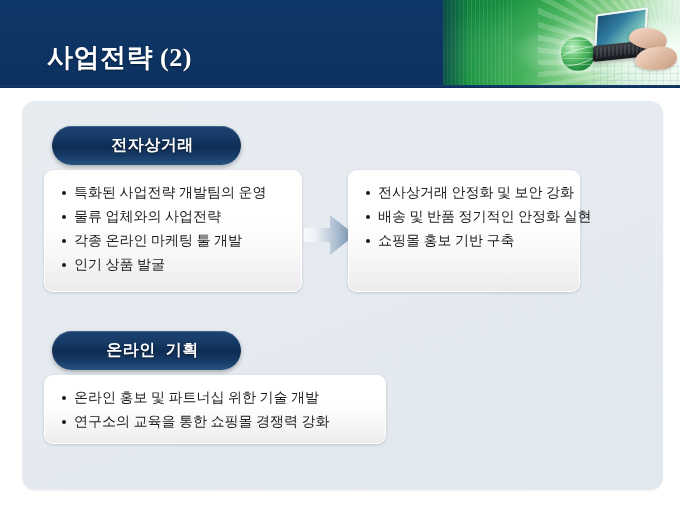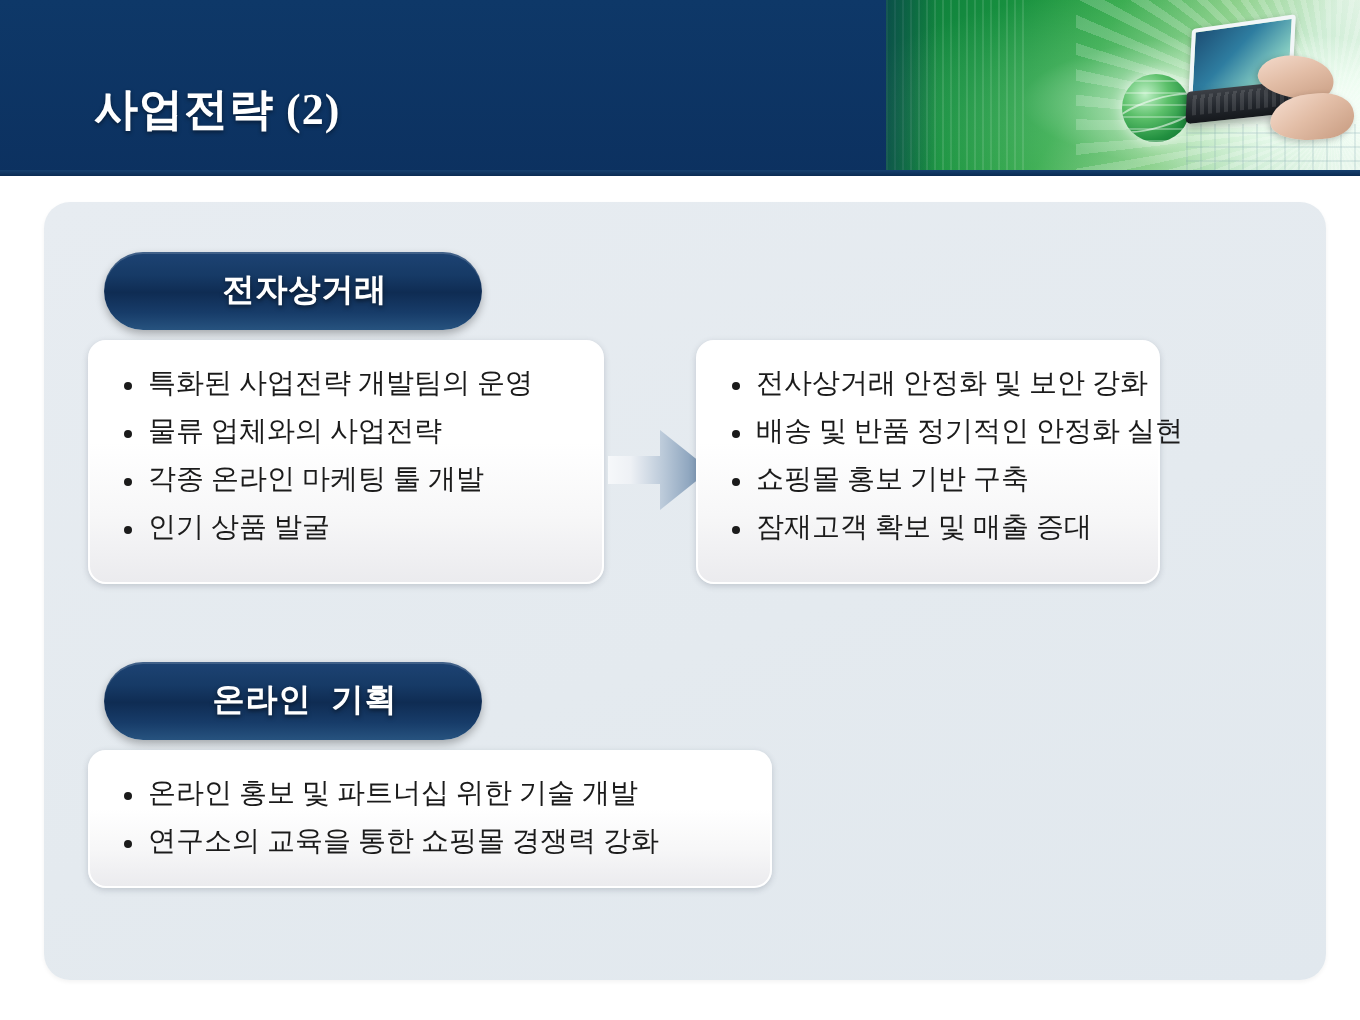--- a/index.html
+++ b/index.html
@@ -37,21 +37,21 @@
     top: 0;
     width: 444px;
     height: 88px;
     background: linear-gradient(180deg, #0c3straight 0%, #0d3463 100%);
     background: linear-gradient(180deg, #0e3868 0%, #0c3160 100%);
   }
   .header-title {
     position: absolute;
     left: 47px;
     top: 40px;
-    font-size: 22px;
+    font-size: 26px;
     font-weight: bold;
     color: #ffffff;
     letter-spacing: 0.5px;
     text-shadow: 0 1px 2px rgba(0,0,0,.45);
     white-space: nowrap;
   }
   .header-underline {
     position: absolute;
     left: 0;
     top: 85px;
@@ -337,21 +337,20 @@
       </defs>
       <path d="M0,16 L26,16 L26,3 L51,23 L26,43 L26,30 L0,30 Z" fill="url(#arrGrad)"></path>
     </svg>
   </div>
 
   <div class="card" id="card-right">
     <ul class="bullet-list">
       <li>전사상거래 안정화 및 보안 강화</li>
       <li>배송 및 반품 정기적인 안정화 실현</li>
       <li>쇼핑몰 홍보 기반 구축</li>
-      <li>잠재고객 확보 및 매출 증대</li>
     </ul>
   </div>
 
   <div class="badge" id="badge-online">
     <span class="badge-label">온라인 기획</span>
   </div>
 
   <div class="card" id="card-bottom">
     <ul class="bullet-list">
       <li>온라인 홍보 및 파트너십 위한 기술 개발</li>

